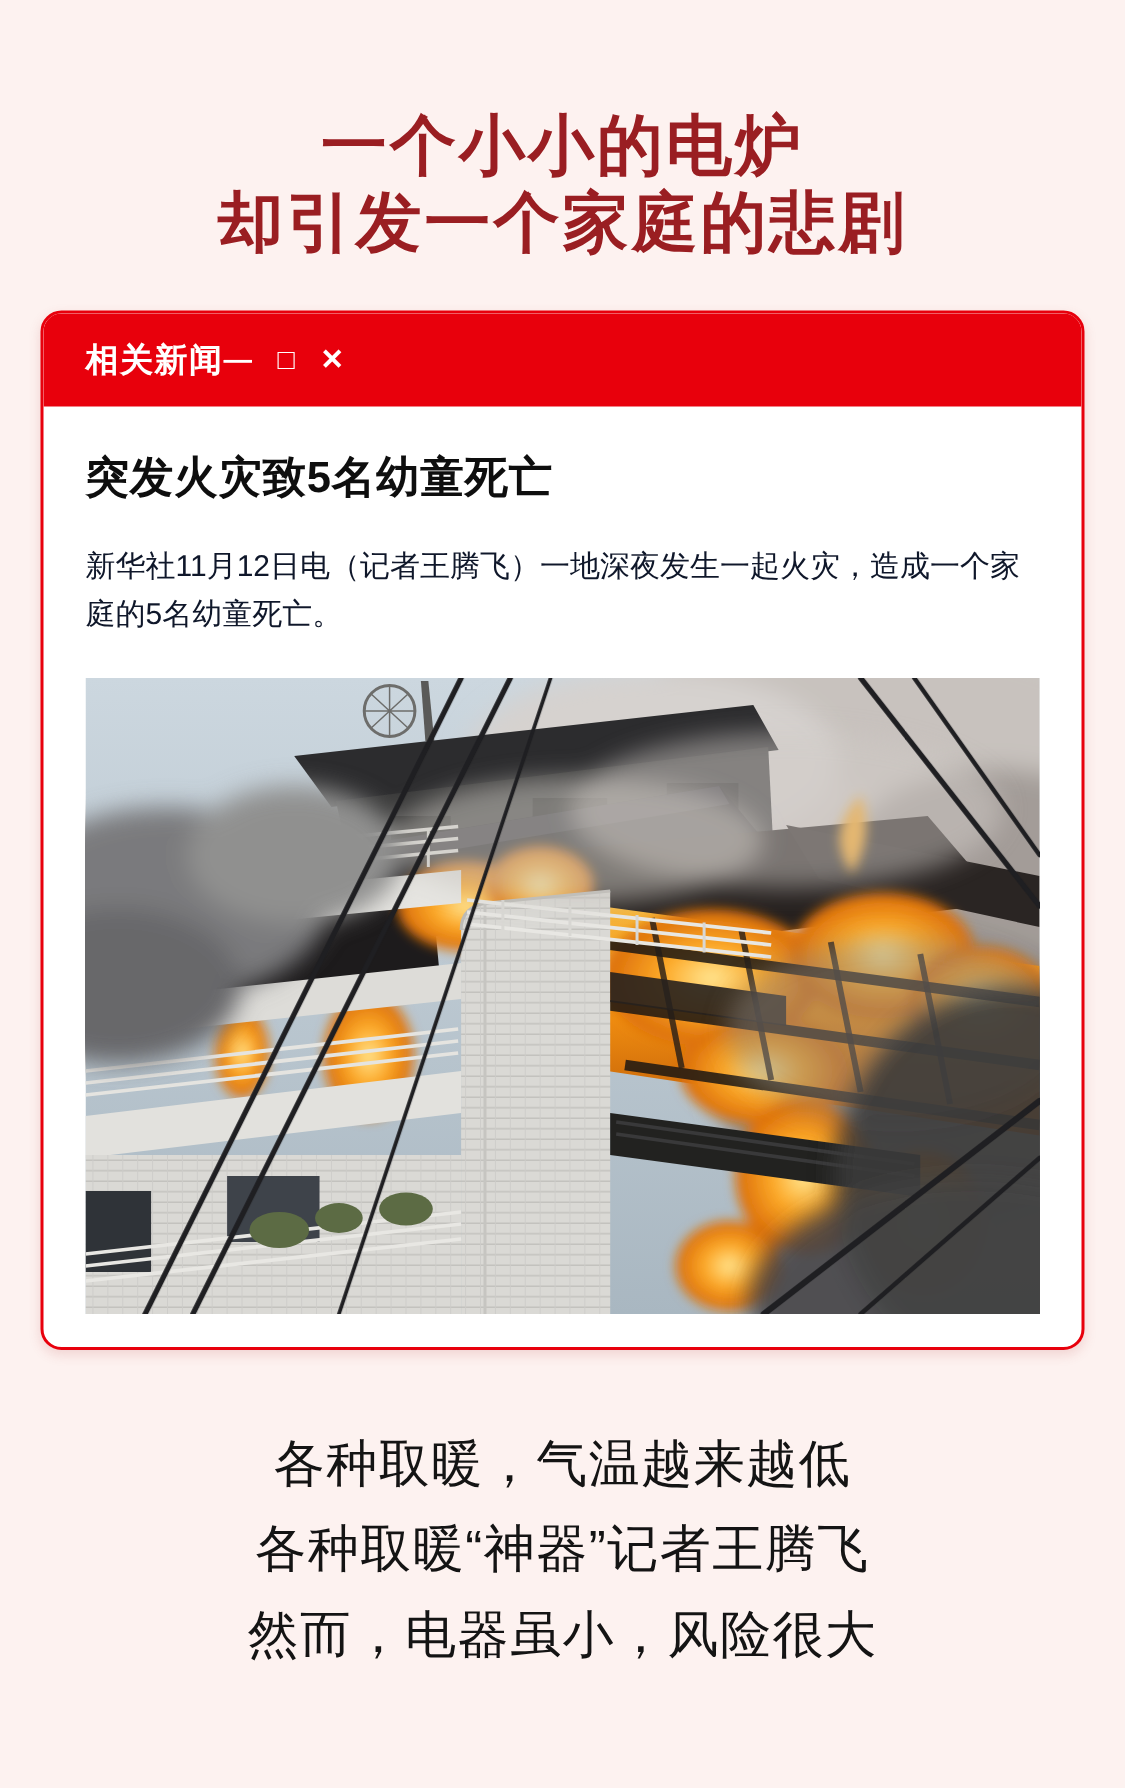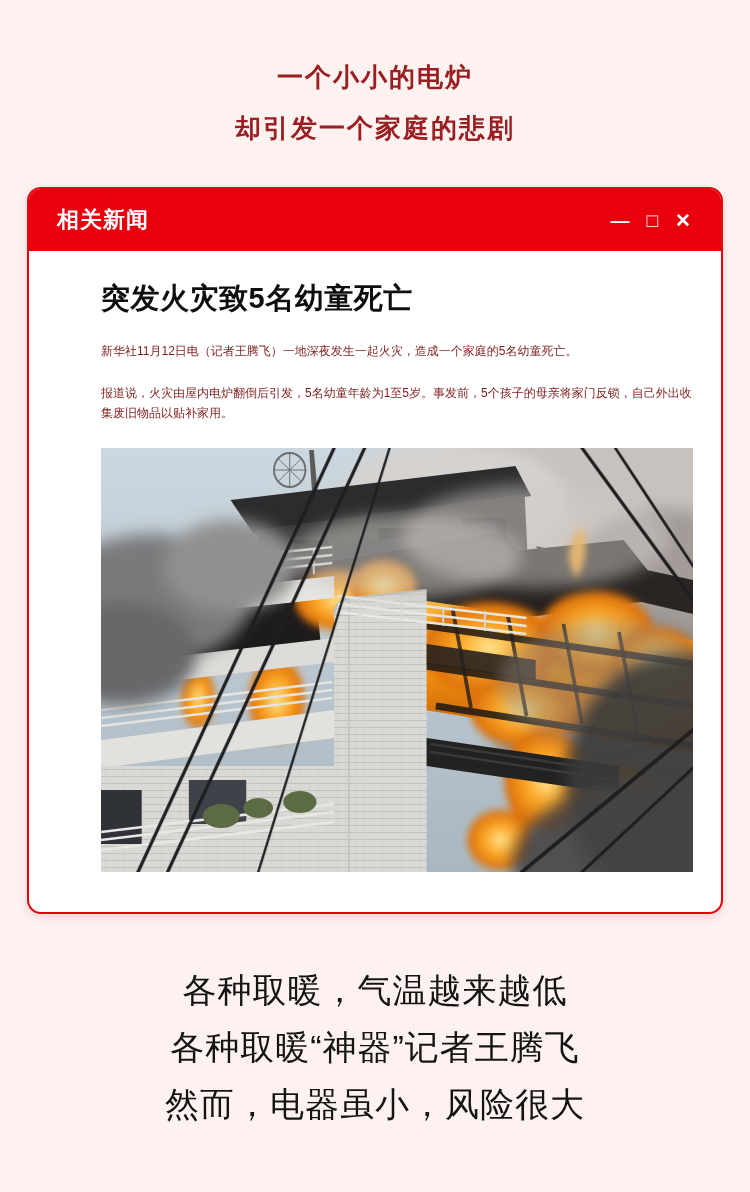--- a/index.html
+++ b/index.html
@@ -7,40 +7,41 @@
   body {
     width: 750px; height: 1192px;
     background: #fdf2f0;
     font-family: "Liberation Sans", sans-serif;
     overflow: hidden;
   }
   .intro-title {
     padding-top: 52px;
     text-align: center;
     color: #9a1e22;
-    font-size: 26px;
+    font-size: 44px;
     font-weight: 700;
     line-height: 51px;
     letter-spacing: 2px;
+    margin-top: 20px;
   }
   .news-card {
     width: 696px;
     margin: 33px auto 0 auto;
     background: #ffffff;
     border: 2px solid #e8000c;
     border-radius: 14px;
     overflow: hidden;
     box-shadow: 0 3px 8px rgba(190, 80, 80, 0.18);
   }
   .titlebar {
     height: 62px;
     background: #e8000c;
     display: flex;
     align-items: center;
-    justify-content: space-between;
+    justify-content: flex-start;
     padding: 0 30px 0 28px;
   }
   .titlebar-title {
     color: #ffffff;
     font-size: 22px;
     font-weight: 700;
     letter-spacing: 1px;
   }
   .window-controls {
     display: flex;
@@ -49,34 +50,33 @@
     color: #ffffff;
   }
   .window-controls .ctrl {
     font-size: 19px;
     font-weight: 700;
     line-height: 1;
     cursor: pointer;
     display: inline-block;
   }
   .card-body {
-    padding: 28px 28px 40px 28px;
-    margin-left: 44px;
+    padding: 28px 28px 22px 28px;
   }
   .article-headline {
     font-size: 29px;
     font-weight: 700;
     color: #0e0e0e;
     letter-spacing: 0.5px;
   }
   .article-para {
     margin-top: 23px;
-    font-size: 12px;
+    font-size: 20px;
     line-height: 1.62;
-    color: #7f1d1d;
+    color: #0f172a;
   }
   .photo-wrap {
     margin-top: 25px;
     width: 100%;
     height: 424px;
   }
   .photo-wrap svg { display: block; width: 100%; height: 100%; }
   .outro-text {
     margin-top: 48px;
     text-align: center;
@@ -100,21 +100,20 @@
     <span class="titlebar-title">相关新闻</span>
     <span class="window-controls">
       <span class="ctrl">—</span>
       <span class="ctrl">□</span>
       <span class="ctrl">✕</span>
     </span>
   </div>
   <div class="card-body">
     <div class="article-headline">突发火灾致5名幼童死亡</div>
     <p class="article-para">新华社11月12日电（记者王腾飞）一地深夜发生一起火灾，造成一个家庭的5名幼童死亡。</p>
-    <p class="article-para">报道说，火灾由屋内电炉翻倒后引发，5名幼童年龄为1至5岁。事发前，5个孩子的母亲将家门反锁，自己外出收集废旧物品以贴补家用。</p>
 
     <div class="photo-wrap">
       <svg viewBox="0 0 640 424" preserveAspectRatio="none" aria-hidden="true">
         <defs>
           <linearGradient id="sky" x1="0" y1="0" x2="0" y2="1">
             <stop offset="0" stop-color="#ccd7df"></stop>
             <stop offset="1" stop-color="#a9b7c1"></stop>
           </linearGradient>
           <radialGradient id="fire1">
             <stop offset="0" stop-color="#ffe794"></stop>

